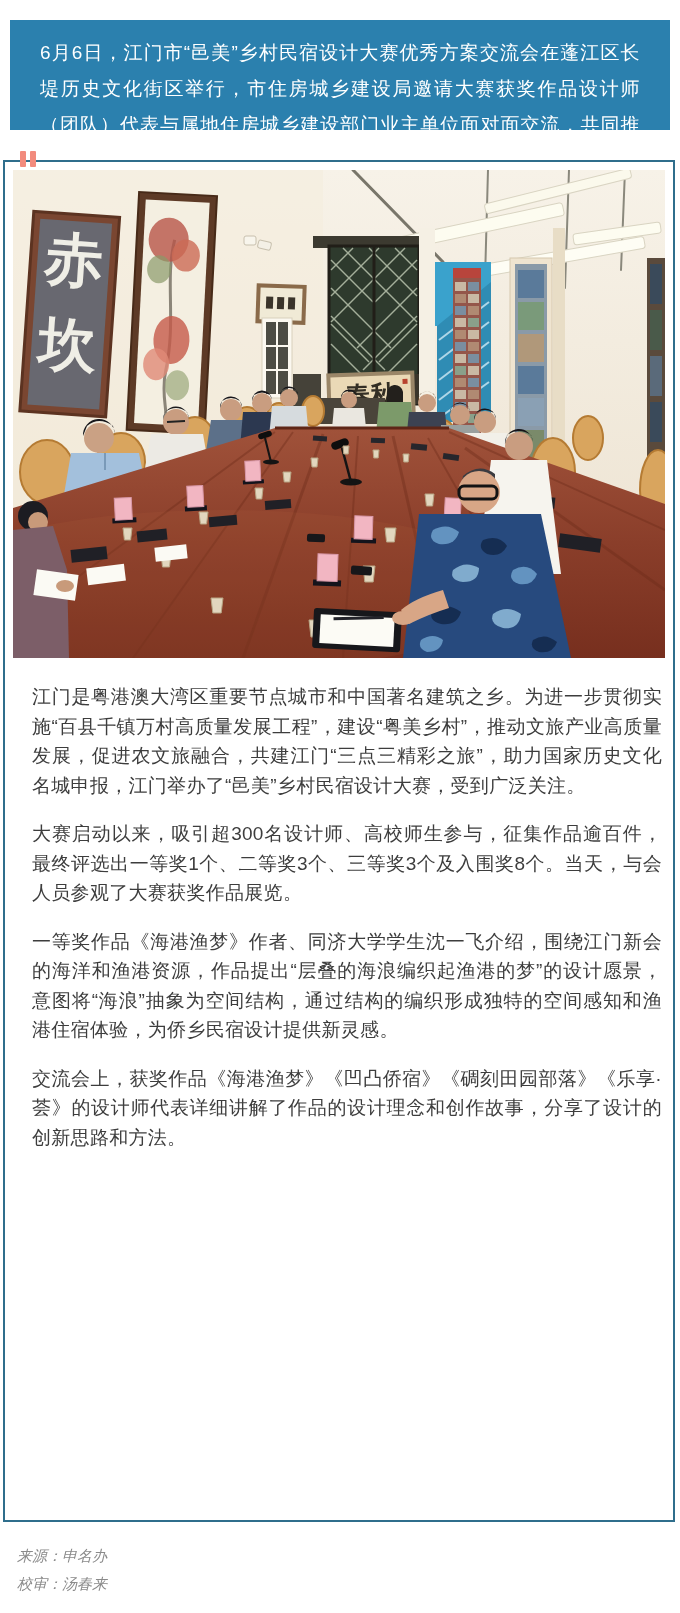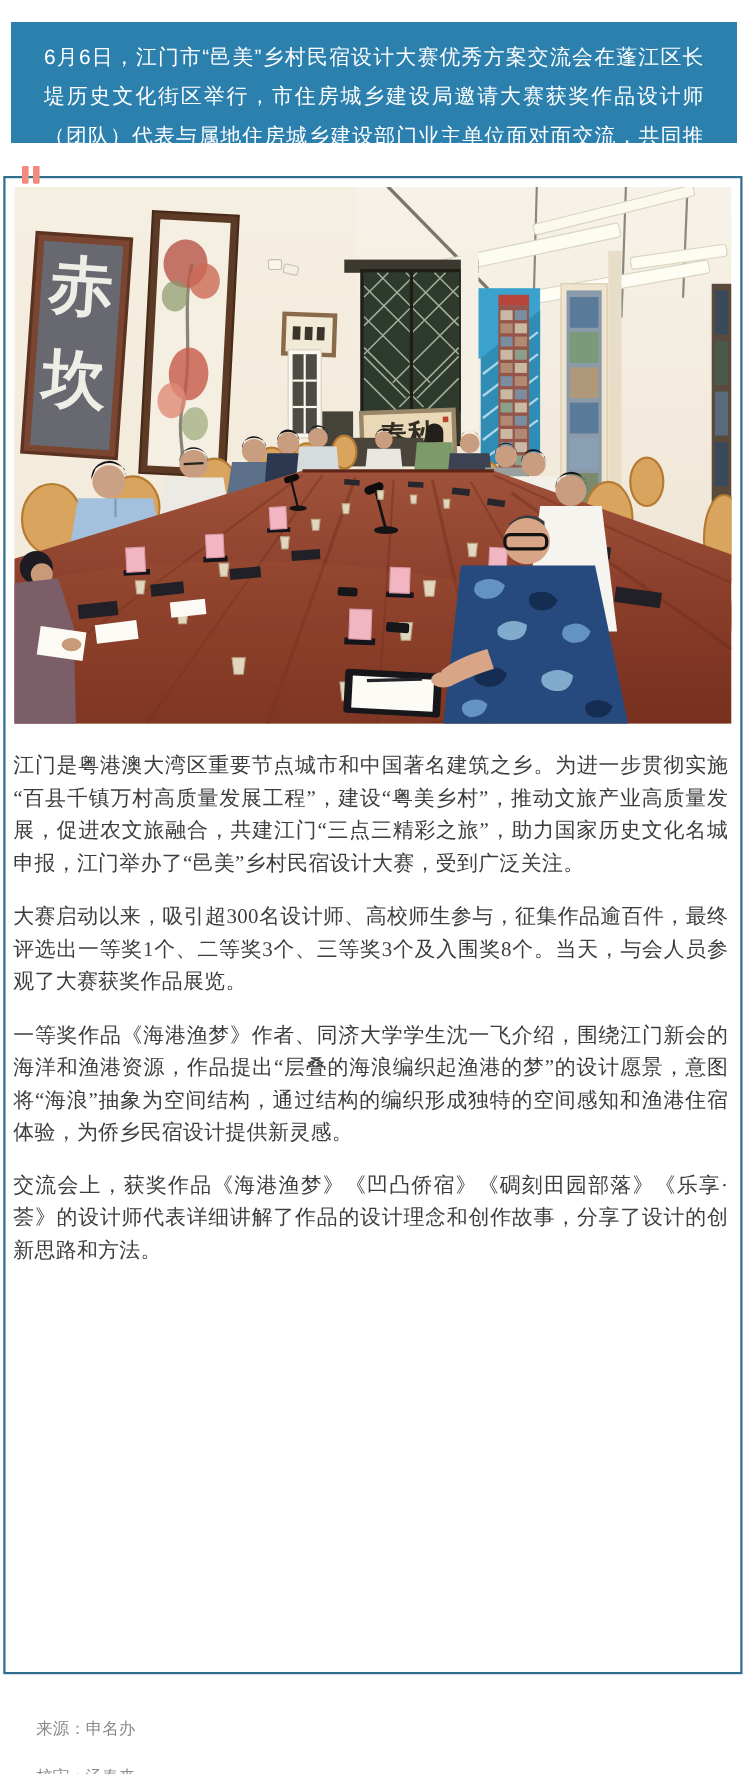--- a/index.html
+++ b/index.html
@@ -17,28 +17,28 @@
   
   .corner-marker{position:absolute;top:151px;left:20px;display:flex;gap:4px;z-index:3;}
   .corner-marker span{display:block;width:6px;height:16px;background:#f28b7d;border-radius:1px;}
   
   .content-box{
     position:absolute;top:160px;left:3px;width:672px;height:1362px;
     box-sizing:border-box;border:2px solid #2f6e8c;background:#ffffff;
   }
   .photo-wrap{margin:8px auto 0;width:652px;height:488px;display:block;}
   .photo-wrap svg{display:block;width:652px;height:488px;}
-  .article-body{padding:24px 11px 0 7px;font-family:Liberation Serif, serif;}
+  .article-body{padding:24px 11px 0 27px;}
   .article-body p{
     margin:0 0 19px 0;font-size:19px;line-height:29.5px;color:#3d3d3d;
     text-align:justify;letter-spacing:0.3px;
   }
   
   .footer-credits{position:absolute;top:1542px;left:17px;color:#8a8a8a;font-size:15px;line-height:28px;}
-  .footer-credits div{margin:16px;}
+  .footer-credits div{margin:0;font-style:italic;}
 </style>
 </head>
 <body>
 
 <div class="header-banner">6月6日，江门市“邑美”乡村民宿设计大赛优秀方案交流会在蓬江区长堤历史文化街区举行，市住房城乡建设局邀请大赛获奖作品设计师（团队）代表与属地住房城乡建设部门业主单位面对面交流，共同推动大赛优秀成果落地转化。</div>
 
 <div class="corner-marker">
     <span></span>
     <span></span>
   </div>

